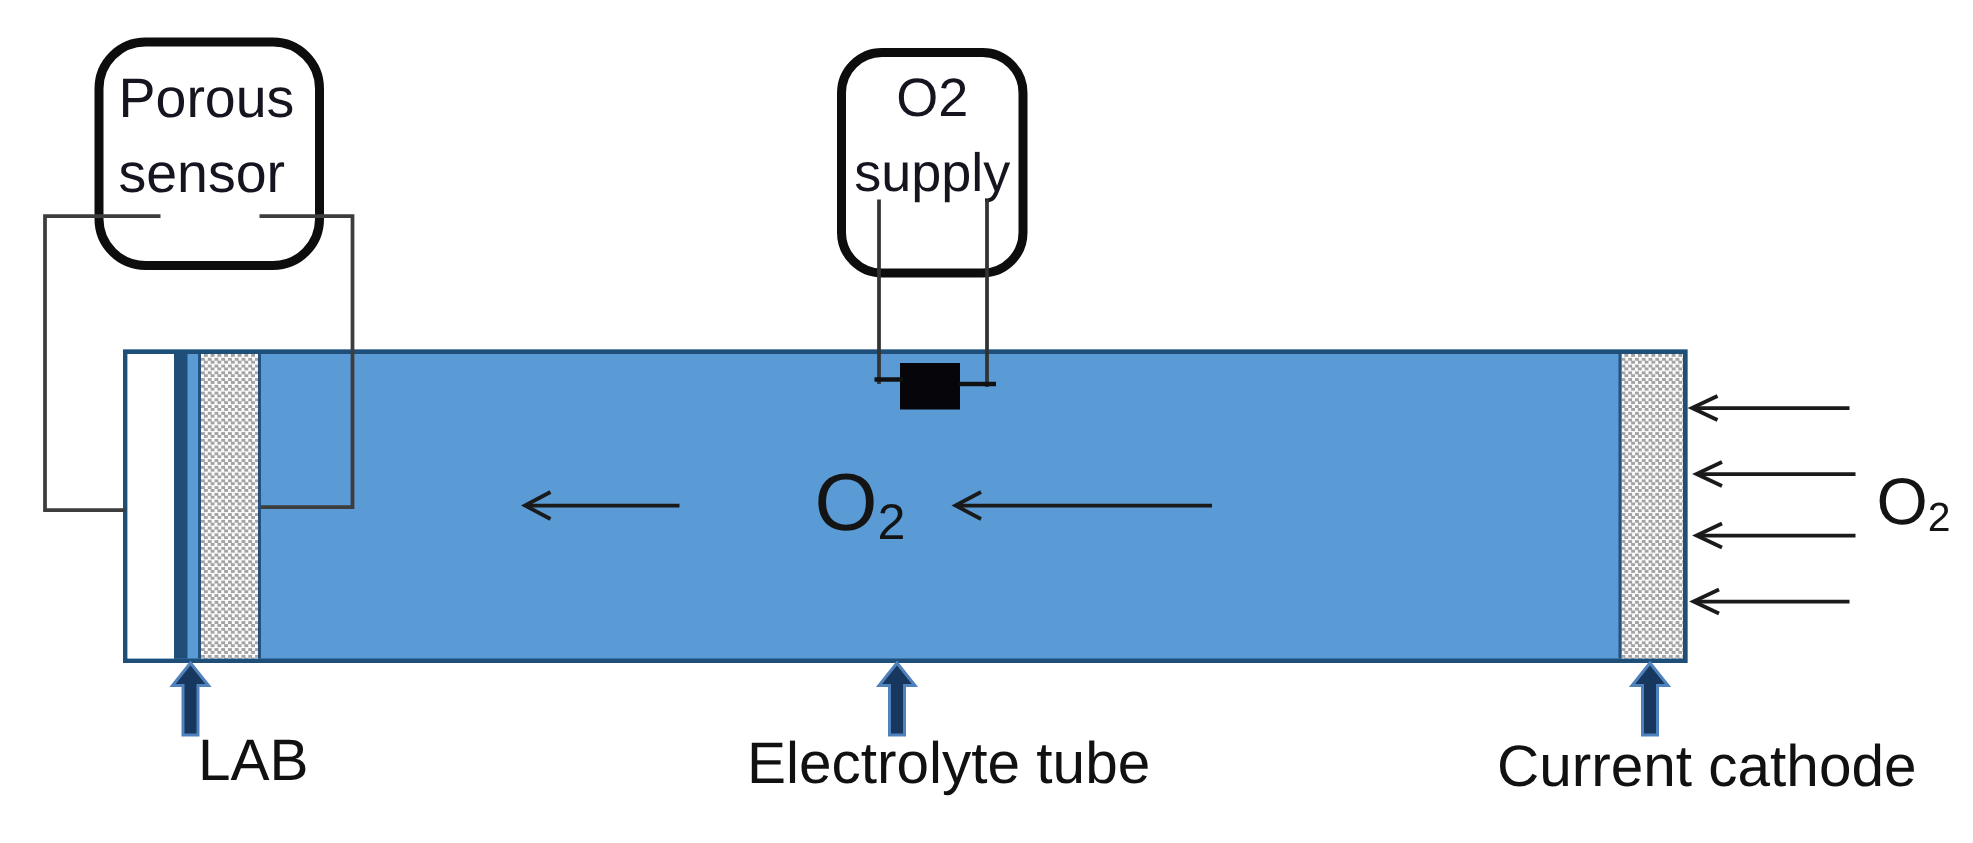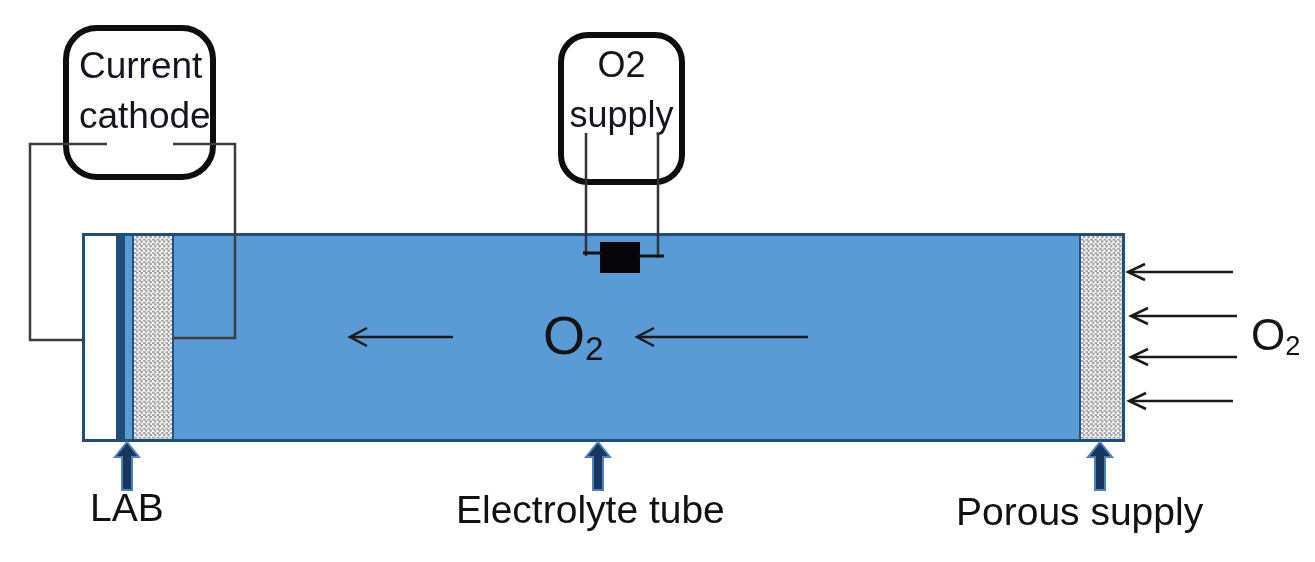--- a/index.html
+++ b/index.html
@@ -36,59 +36,59 @@
   .supply-box{left:63px;top:25px;width:153px;height:155px;}
   .sensor-box{left:558px;top:32px;width:127px;height:153px;border-radius:30px;text-align:center;}
   .supply-box .box-text{padding:10px 0 0 10px;font-size:37px;line-height:50px;color:#15151f;}
   .sensor-box .box-text{padding-top:2px;font-size:36px;line-height:50px;color:#15151f;}
   
   .gas-label{position:absolute;color:#141414;}
   .gas-label .sub{font-size:0.62em;vertical-align:-0.18em;}
   .gas-center{left:543px;top:304px;font-size:54px;}
   .gas-inlet{left:1251px;top:310px;font-size:44px;}
   
-  .callout{position:absolute;font-size:39px;color:#111111;white-space:nowrap;}
+  .callout{position:absolute;font-size:39px;color:#111111;white-space:nowrap;margin-left:42px;}
   .callout.lab{left:90px;top:486px;}
   .callout.electrolyte{left:456px;top:488px;text-align:right;}
   .callout.cathode{left:956px;top:490px;}
   
   .overlay{position:absolute;left:0;top:0;pointer-events:none;}
 </style>
 </head>
 <body>
 
 <div class="canvas">
 
   <div class="tube"></div>
   <div class="open-end"></div>
   <div class="lab-layer"></div>
   <div class="hatch left"></div>
   <div class="hatch right"></div>
   <div class="sensor-electrode"></div>
 
   <div class="comp-box supply-box">
     <div class="box-text">
-      <div>Current</div>
-      <div>cathode</div>
+      <div>Porous</div>
+      <div>sensor</div>
     </div>
   </div>
 
   <div class="comp-box sensor-box">
     <div class="box-text">
       <div><span>O</span><span class="sub">2</span></div>
       <div>supply</div>
     </div>
   </div>
 
   <div class="gas-label gas-center"><span>O</span><span class="sub">2</span></div>
   <div class="gas-label gas-inlet"><span>O</span><span class="sub">2</span></div>
 
   <div class="callout lab">LAB</div>
   <div class="callout electrolyte">Electrolyte tube</div>
-  <div class="callout cathode">Porous supply</div>
+  <div class="callout cathode">Current cathode</div>
 
   <svg class="overlay" width="1315" height="562" viewBox="0 0 1315 562">
 
     <g stroke="#3d3d3d" stroke-width="2.5" fill="none">
       <polyline points="107,144 30,144 30,340 84,340"></polyline>
       <polyline points="173,144 235,144 235,338 174,338"></polyline>
     </g>
 
     <g stroke="#333333" stroke-width="2.5" fill="none">
       <line x1="586" y1="133" x2="586" y2="256"></line>

